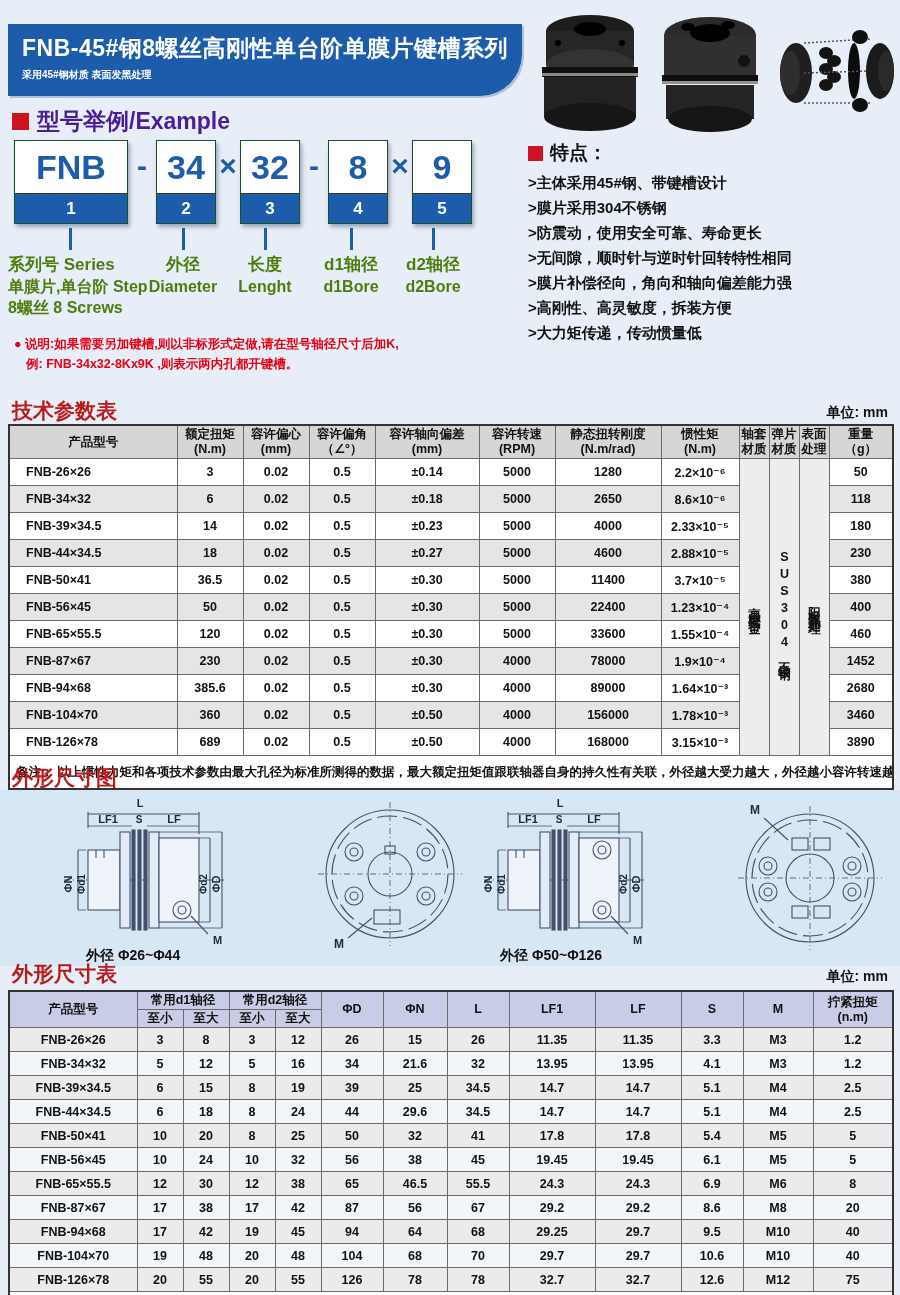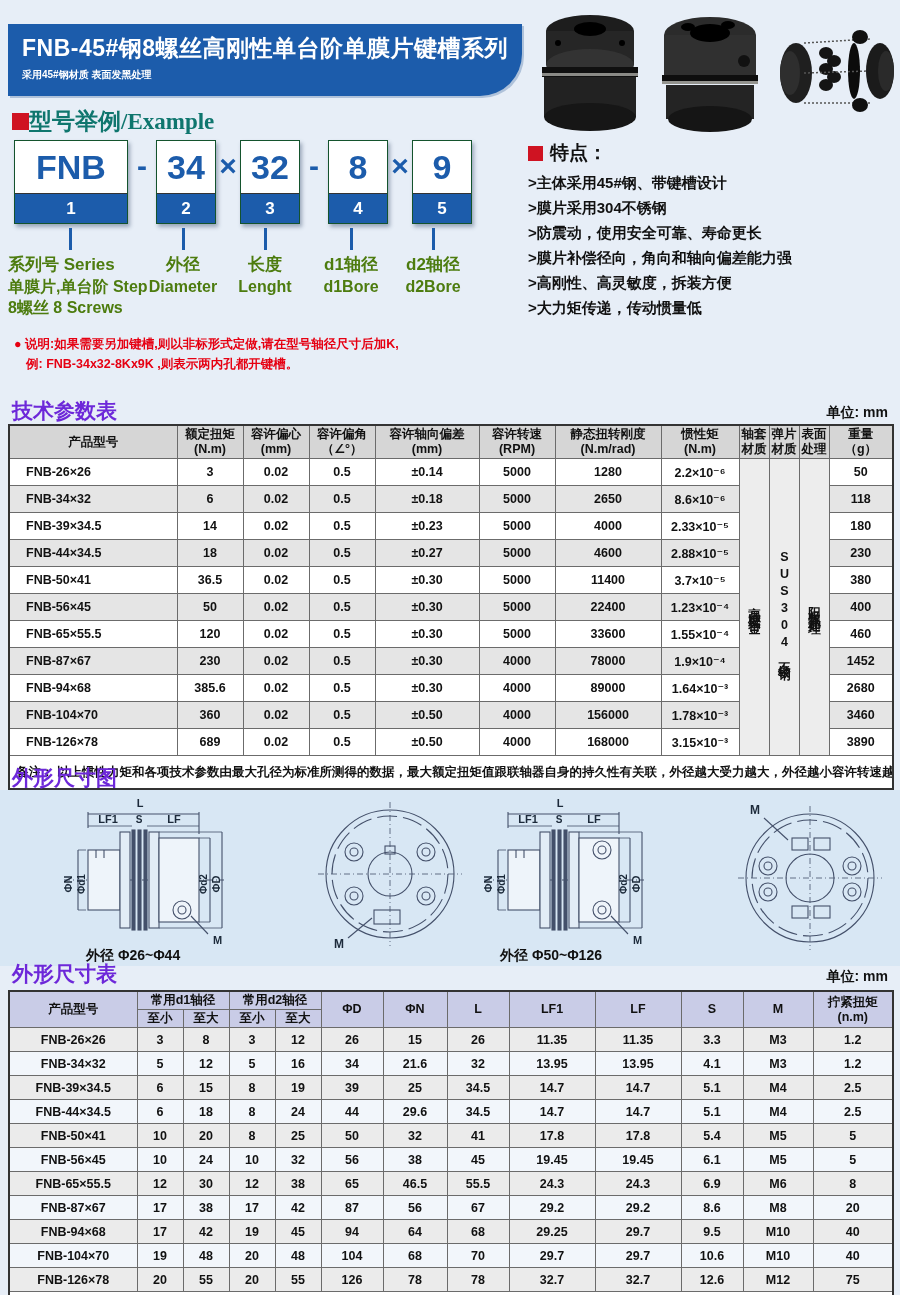--- a/index.html
+++ b/index.html
@@ -18,21 +18,21 @@
           border-radius:0 0 42px 0;color:#fff;padding:9px 14px 0 14px;box-sizing:border-box;
           box-shadow:2px 2px 0 rgba(120,150,190,.5);}
   .banner .t{font-size:23px;font-weight:bold;letter-spacing:.5px;white-space:nowrap;}
   .banner .s{font-size:10px;font-weight:bold;margin-top:4px;}
 
   
   .photos{left:534px;top:6px;width:360px;height:132px;display:flex;gap:8px;align-items:center;}
   .photos svg{flex:0 0 auto;}
 
   
-  .sec-head{font-size:23px;font-weight:bold;color:#0f766e;display:flex;align-items:center;gap:0;font-family:Liberation Serif, serif;}
+  .sec-head{font-size:23px;font-weight:bold;color:#4c1d95;display:flex;align-items:center;gap:8px;}
   .redsq{width:17px;height:17px;background:#cf1322;display:inline-block;}
   .example-head{left:12px;top:106px;}
   .model-row{left:14px;top:140px;display:flex;align-items:flex-start;}
   .mbox{border:1px solid #14532d;box-shadow:2px 3px 4px rgba(60,80,110,.45);background:#fff;text-align:center;}
   .mbox .val{height:52px;line-height:52px;font-size:34px;font-weight:bold;color:#1c5cab;background:#fff;}
   .mbox .num{height:29px;line-height:29px;background:#1c5cab;color:#fff;font-size:17px;font-weight:bold;border-top:1px solid #333;}
   .w-fnb{width:112px;} .w-d{width:58px;}
   .msep{font-size:30px;font-weight:bold;color:#1c5cab;line-height:52px;text-align:center;}
   .w-s1{width:28px;} .w-s2{width:24px;}
   .tick{width:3px;height:22px;background:#1c5cab;top:228px;}
@@ -41,21 +41,21 @@
   .mlabel .en{font-size:16px;line-height:21px;}
   .mlabel.first{text-align:left;}
   .rednote{left:14px;top:334px;color:#e60012;font-size:12.5px;font-weight:bold;line-height:20px;}
 
   
   .features{left:528px;top:140px;width:370px;}
   .features .head{font-size:19px;font-weight:bold;display:flex;align-items:center;gap:7px;margin-bottom:4px;}
   .features .item{font-size:15px;font-weight:600;line-height:25px;color:#111;white-space:nowrap;}
 
   
-  .blue-title{color:#6d28d9;font-size:21px;font-weight:bold;text-align:center;}
+  .blue-title{color:#b91c1c;font-size:21px;font-weight:bold;text-align:center;}
   .unit{font-size:14px;font-weight:bold;color:#111;}
 
   
   table{border-collapse:collapse;table-layout:fixed;background:#fff;}
   .dtable{border:2px solid #333;}
   .dtable th,.dtable td{border:1px solid #6b6b6b;text-align:center;overflow:hidden;white-space:nowrap;}
   .dtable th{background:#d6d6d6;font-size:12.5px;font-weight:bold;padding:1px 0;line-height:15px;}
   .dtable td{font-size:12.5px;font-weight:600;height:24px;}
   #tech-tbody td.model{text-align:left;padding-left:16px;}
   #tech-tbody tr:nth-child(odd) td{background:#fff;}
@@ -201,20 +201,21 @@
 </div>
 
 <div class="abs features">
   <div class="head">
     <span class="redsq" style="width:15px;height:15px"></span>
     <span>特点：</span>
   </div>
   <div class="item">&gt;主体采用45#钢、带键槽设计</div>
   <div class="item">&gt;膜片采用304不锈钢</div>
   <div class="item">&gt;防震动，使用安全可靠、寿命更长</div>
+  <div class="item">&gt;无间隙，顺时针与逆时针回转特性相同</div>
   <div class="item">&gt;膜片补偿径向，角向和轴向偏差能力强</div>
   <div class="item">&gt;高刚性、高灵敏度，拆装方便</div>
   <div class="item">&gt;大力矩传递，传动惯量低</div>
 </div>
 
 <div class="abs blue-title" style="left:12px;top:397px">技术参数表</div>
 <div class="abs unit" style="right:12px;top:404px">单位: mm</div>
 
 <table class="abs dtable" style="left:8px;top:424px;width:884px">
   <colgroup>

